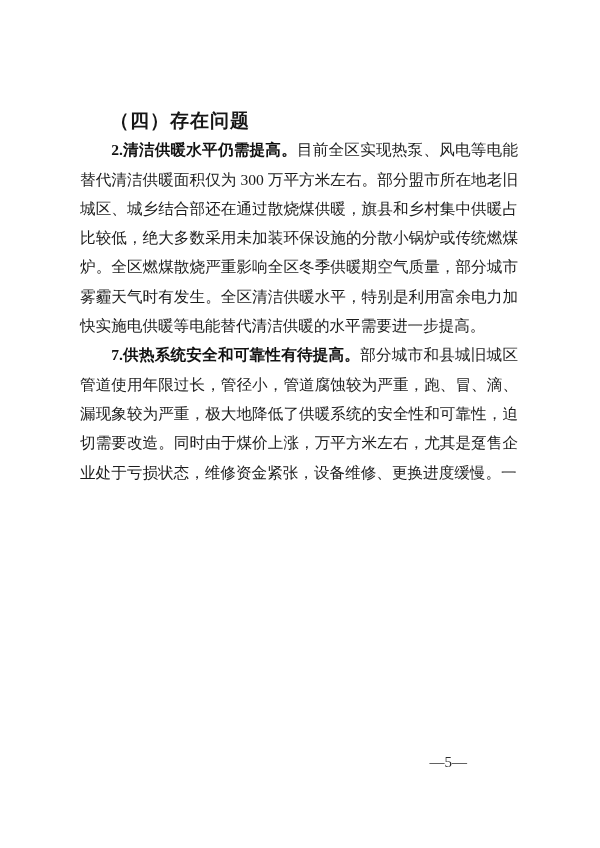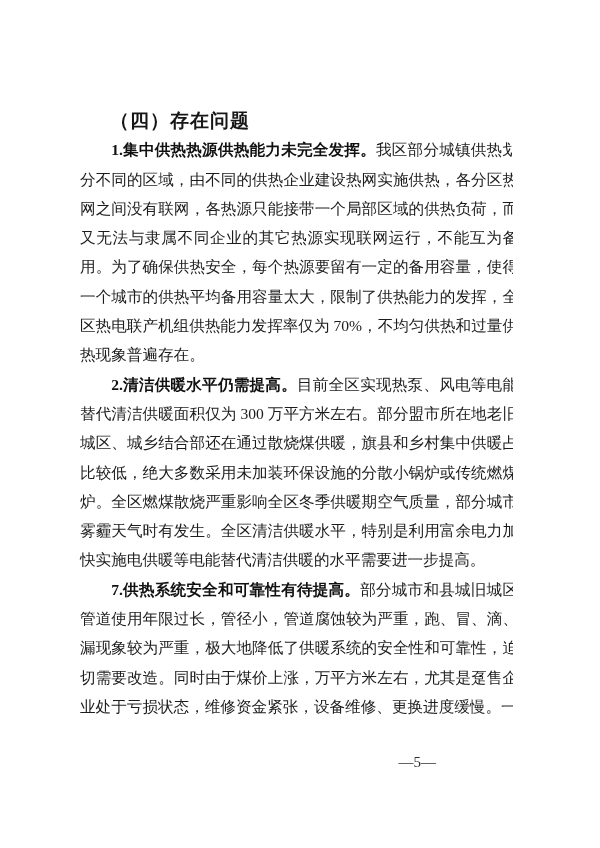--- a/index.html
+++ b/index.html
@@ -8,20 +8,21 @@
     background: #ffffff;
   }
   .page {
     position: relative;
     width: 513px;
     height: 848px;
     background: #ffffff;
     overflow: hidden;
     font-family: "Liberation Serif", "DejaVu Serif", serif;
     color: #1c1c1c;
+    padding-left: 31px;
   }
   .content {
     position: absolute;
     top: 106px;
     left: 80px;
     width: 438px;
   }
   .section-heading {
     margin: 0;
     font-size: 19px;
@@ -54,21 +55,20 @@
   }
 </style>
 </head>
 <body>
 
 <div class="page">
   <div class="content">
 
     <h2 class="section-heading">（四）存在问题</h2>
 
-    <p class="para"><span class="lead">1.集中供热热源供热能力未完全发挥。</span><span>我区部分城镇供热划分不同的区域，由不同的供热企业建设热网实施供热，各分区热网之间没有联网，各热源只能接带一个局部区域的供热负荷，而又无法与隶属不同企业的其它热源实现联网运行，不能互为备用。为了确保供热安全，每个热源要留有一定的备用容量，使得一个城市的供热平均备用容量太大，限制了供热能力的发挥，全区热电联产机组供热能力发挥率仅为 70%，不均匀供热和过量供热现象普遍存在。</span></p>
 
     <p class="para"><span class="lead">2.清洁供暖水平仍需提高。</span><span>目前全区实现热泵、风电等电能替代清洁供暖面积仅为 300 万平方米左右。部分盟市所在地老旧城区、城乡结合部还在通过散烧煤供暖，旗县和乡村集中供暖占比较低，绝大多数采用未加装环保设施的分散小锅炉或传统燃煤炉。全区燃煤散烧严重影响全区冬季供暖期空气质量，部分城市雾霾天气时有发生。全区清洁供暖水平，特别是利用富余电力加快实施电供暖等电能替代清洁供暖的水平需要进一步提高。</span></p>
 
     <p class="para"><span class="lead">7.供热系统安全和可靠性有待提高。</span><span>部分城市和县城旧城区管道使用年限过长，管径小，管道腐蚀较为严重，跑、冒、滴、漏现象较为严重，极大地降低了供暖系统的安全性和可靠性，迫切需要改造。同时由于煤价上涨，万平方米左右，尤其是趸售企业处于亏损状态，维修资金紧张，设备维修、更换进度缓慢。一</span></p>
 
   </div>
 
   <div class="footer-pageno">—5—</div>
 </div>
 

